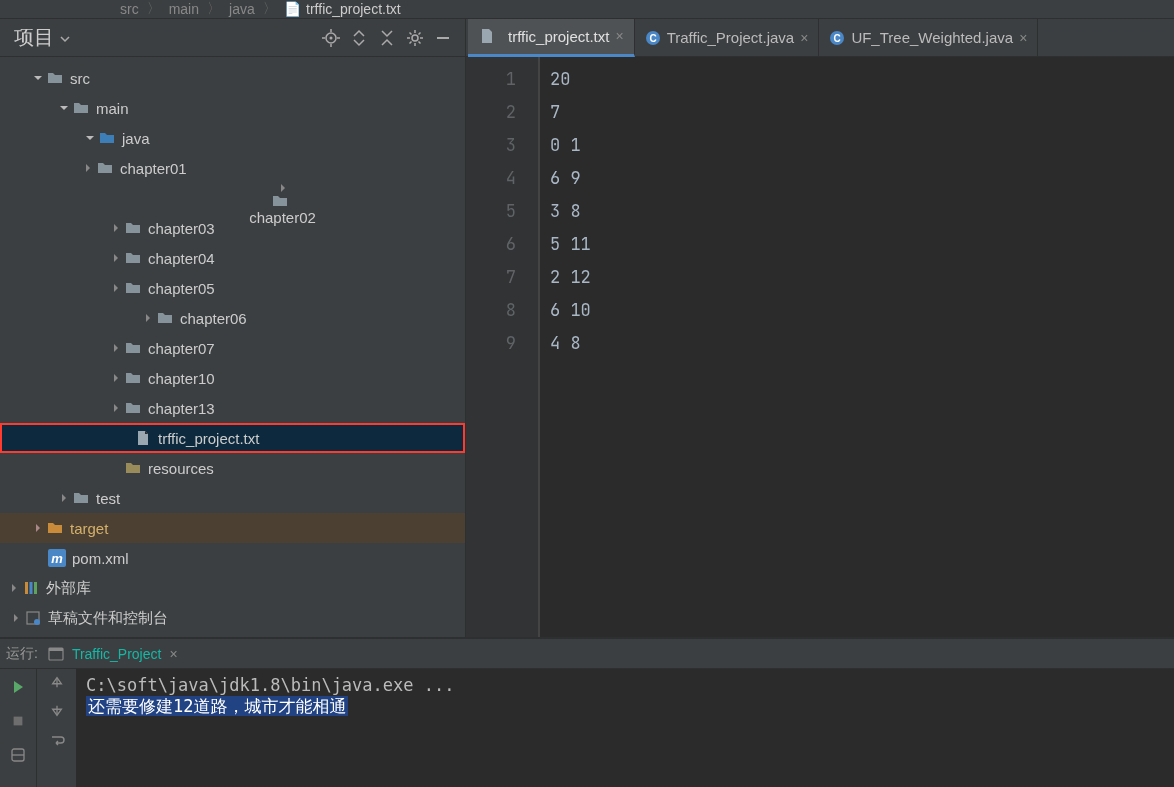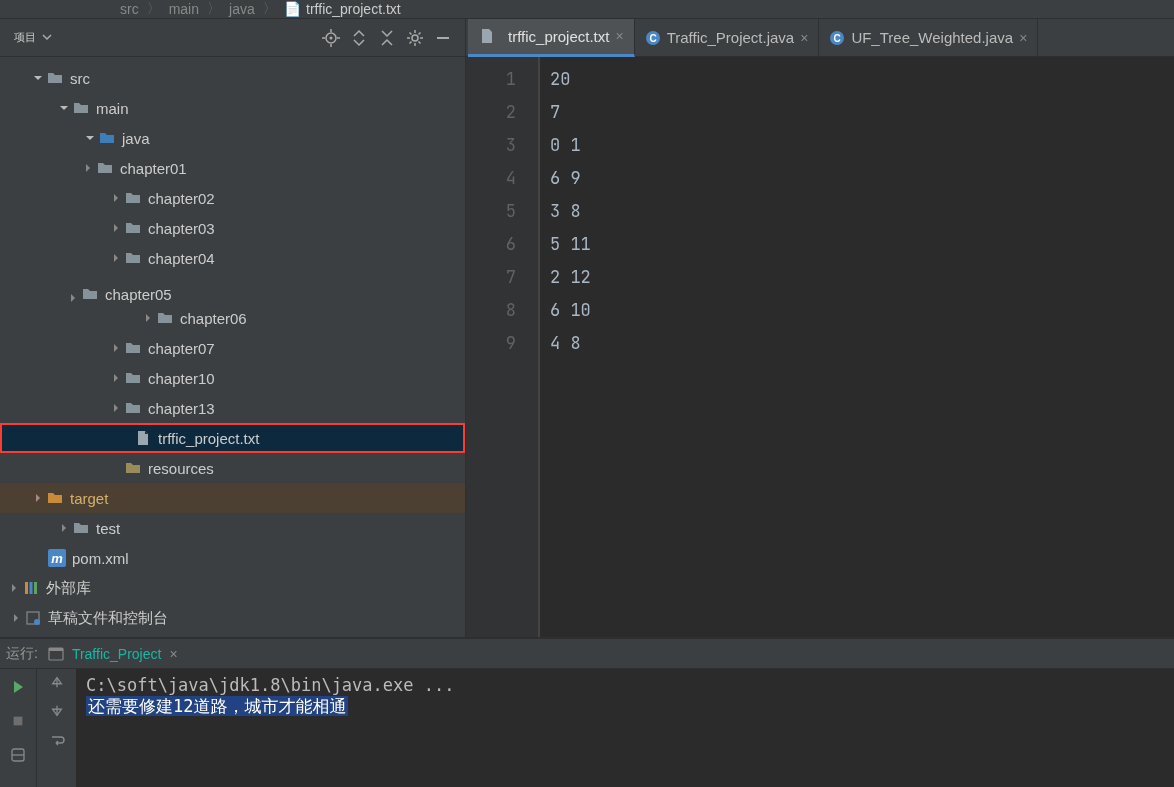--- a/index.html
+++ b/index.html
@@ -49,21 +49,21 @@
   align-items: center;
   padding: 0 8px;
   border-bottom: 1px solid #2d2f30;
   background: #3c3f41;
 }
 .sidebar-title {
   display: flex;
   align-items: center;
   gap: 6px;
   color: #ccc;
-  font-size: 11px;
+  font-size: 20px;
 }
 .sidebar-header .spacer { flex: 1; }
 .tool-icon {
   width: 28px; height: 28px;
   display: inline-flex; align-items: center; justify-content: center;
   color: #a0a0a0;
   cursor: pointer;
 }
 .tool-icon svg { width: 18px; height: 18px; }
 
@@ -355,60 +355,60 @@
                 <path d="M3 1 L7 5 L3 9" fill="#888"></path>
               </svg>
             </span>
             <span class="folder-icon">
               <svg viewBox="0 0 16 16">
                 <path class="folder-color" d="M1 3 h5 l2 2 h7 v8 h-14 z"></path>
               </svg>
             </span>
             <span>chapter01</span>
           </div>
+          <div class="tree-row" style="padding-left: 108px; flex-direction: column;">
+            <span class="arrow">
+              <svg viewBox="0 0 10 10">
+                <path d="M3 1 L7 5 L3 9" fill="#888"></path>
+              </svg>
+            </span>
+            <span class="folder-icon">
+              <svg viewBox="0 0 16 16">
+                <path class="folder-color" d="M1 3 h5 l2 2 h7 v8 h-14 z"></path>
+              </svg>
+            </span>
+            <span>chapter02</span>
+          </div>
           <div class="tree-row" style="padding-left: 108px;">
             <span class="arrow">
               <svg viewBox="0 0 10 10">
                 <path d="M3 1 L7 5 L3 9" fill="#888"></path>
               </svg>
             </span>
             <span class="folder-icon">
               <svg viewBox="0 0 16 16">
                 <path class="folder-color" d="M1 3 h5 l2 2 h7 v8 h-14 z"></path>
               </svg>
             </span>
-            <span>chapter02</span>
+            <span>chapter03</span>
           </div>
           <div class="tree-row" style="padding-left: 108px;">
             <span class="arrow">
               <svg viewBox="0 0 10 10">
                 <path d="M3 1 L7 5 L3 9" fill="#888"></path>
               </svg>
             </span>
             <span class="folder-icon">
               <svg viewBox="0 0 16 16">
                 <path class="folder-color" d="M1 3 h5 l2 2 h7 v8 h-14 z"></path>
               </svg>
             </span>
-            <span>chapter03</span>
+            <span>chapter04</span>
           </div>
           <div class="tree-row" style="padding-left: 108px;">
-            <span class="arrow">
-              <svg viewBox="0 0 10 10">
-                <path d="M3 1 L7 5 L3 9" fill="#888"></path>
-              </svg>
-            </span>
-            <span class="folder-icon">
-              <svg viewBox="0 0 16 16">
-                <path class="folder-color" d="M1 3 h5 l2 2 h7 v8 h-14 z"></path>
-              </svg>
-            </span>
-            <span>chapter04</span>
-          </div>
-          <div class="tree-row" style="padding-left: 65px; align-items: flex-end;">
             <span class="arrow">
               <svg viewBox="0 0 10 10">
                 <path d="M3 1 L7 5 L3 9" fill="#888"></path>
               </svg>
             </span>
             <span class="folder-icon">
               <svg viewBox="0 0 16 16">
                 <path class="folder-color" d="M1 3 h5 l2 2 h7 v8 h-14 z"></path>
               </svg>
             </span>
@@ -479,46 +479,46 @@
       </div>
 
       <div class="tree-row" style="padding-left:108px">
         <span class="arrow" style="width:16px"></span>
         <span class="folder-icon">
             <svg viewBox="0 0 16 16">
               <path fill="#9a8c5a" d="M1 3 h5 l2 2 h7 v8 h-14 z"></path>
             </svg>
           </span>
         <span>resources</span>
+      </div>
+      <div class="tree-row" style="padding-left:56px">
+        <span class="arrow">
+            <svg viewBox="0 0 10 10">
+              <path d="M3 1 L7 5 L3 9" fill="#888"></path>
+            </svg>
+          </span>
+        <span class="folder-icon">
+            <svg viewBox="0 0 16 16">
+              <path class="folder-color" d="M1 3 h5 l2 2 h7 v8 h-14 z"></path>
+            </svg>
+          </span>
+        <span>test</span>
       </div>
       <div class="tree-row target-hint" style="padding-left:30px">
         <span class="arrow">
             <svg viewBox="0 0 10 10">
               <path d="M3 1 L7 5 L3 9" fill="#a88"></path>
             </svg>
           </span>
         <span class="folder-icon">
             <svg viewBox="0 0 16 16">
               <path class="folder-orange" d="M1 3 h5 l2 2 h7 v8 h-14 z"></path>
             </svg>
           </span>
         <span>target</span>
-      </div>
-      <div class="tree-row" style="padding-left:56px">
-        <span class="arrow">
-            <svg viewBox="0 0 10 10">
-              <path d="M3 1 L7 5 L3 9" fill="#888"></path>
-            </svg>
-          </span>
-        <span class="folder-icon">
-            <svg viewBox="0 0 16 16">
-              <path class="folder-color" d="M1 3 h5 l2 2 h7 v8 h-14 z"></path>
-            </svg>
-          </span>
-        <span>test</span>
       </div>
       <div class="tree-row" style="padding-left:48px">
         <span class="maven-icon">m</span>
         <span>pom.xml</span>
       </div>
       <div class="tree-row" style="padding-left:6px">
         <span class="arrow">
             <svg viewBox="0 0 10 10">
               <path d="M3 1 L7 5 L3 9" fill="#888"></path>
             </svg>

